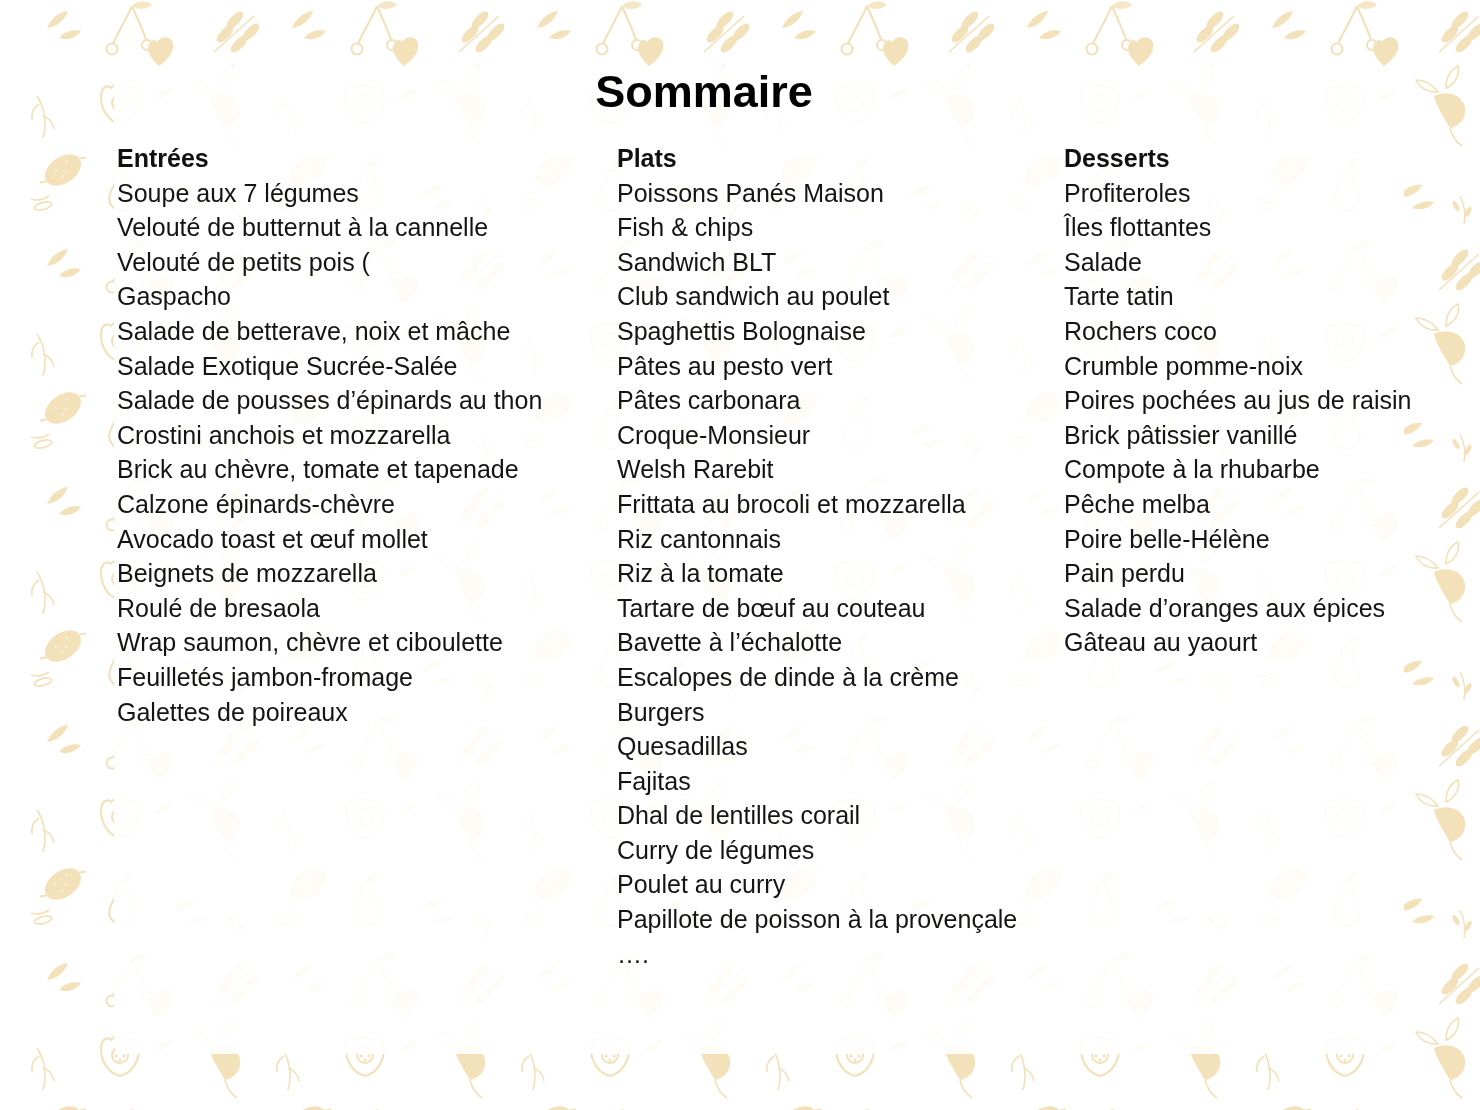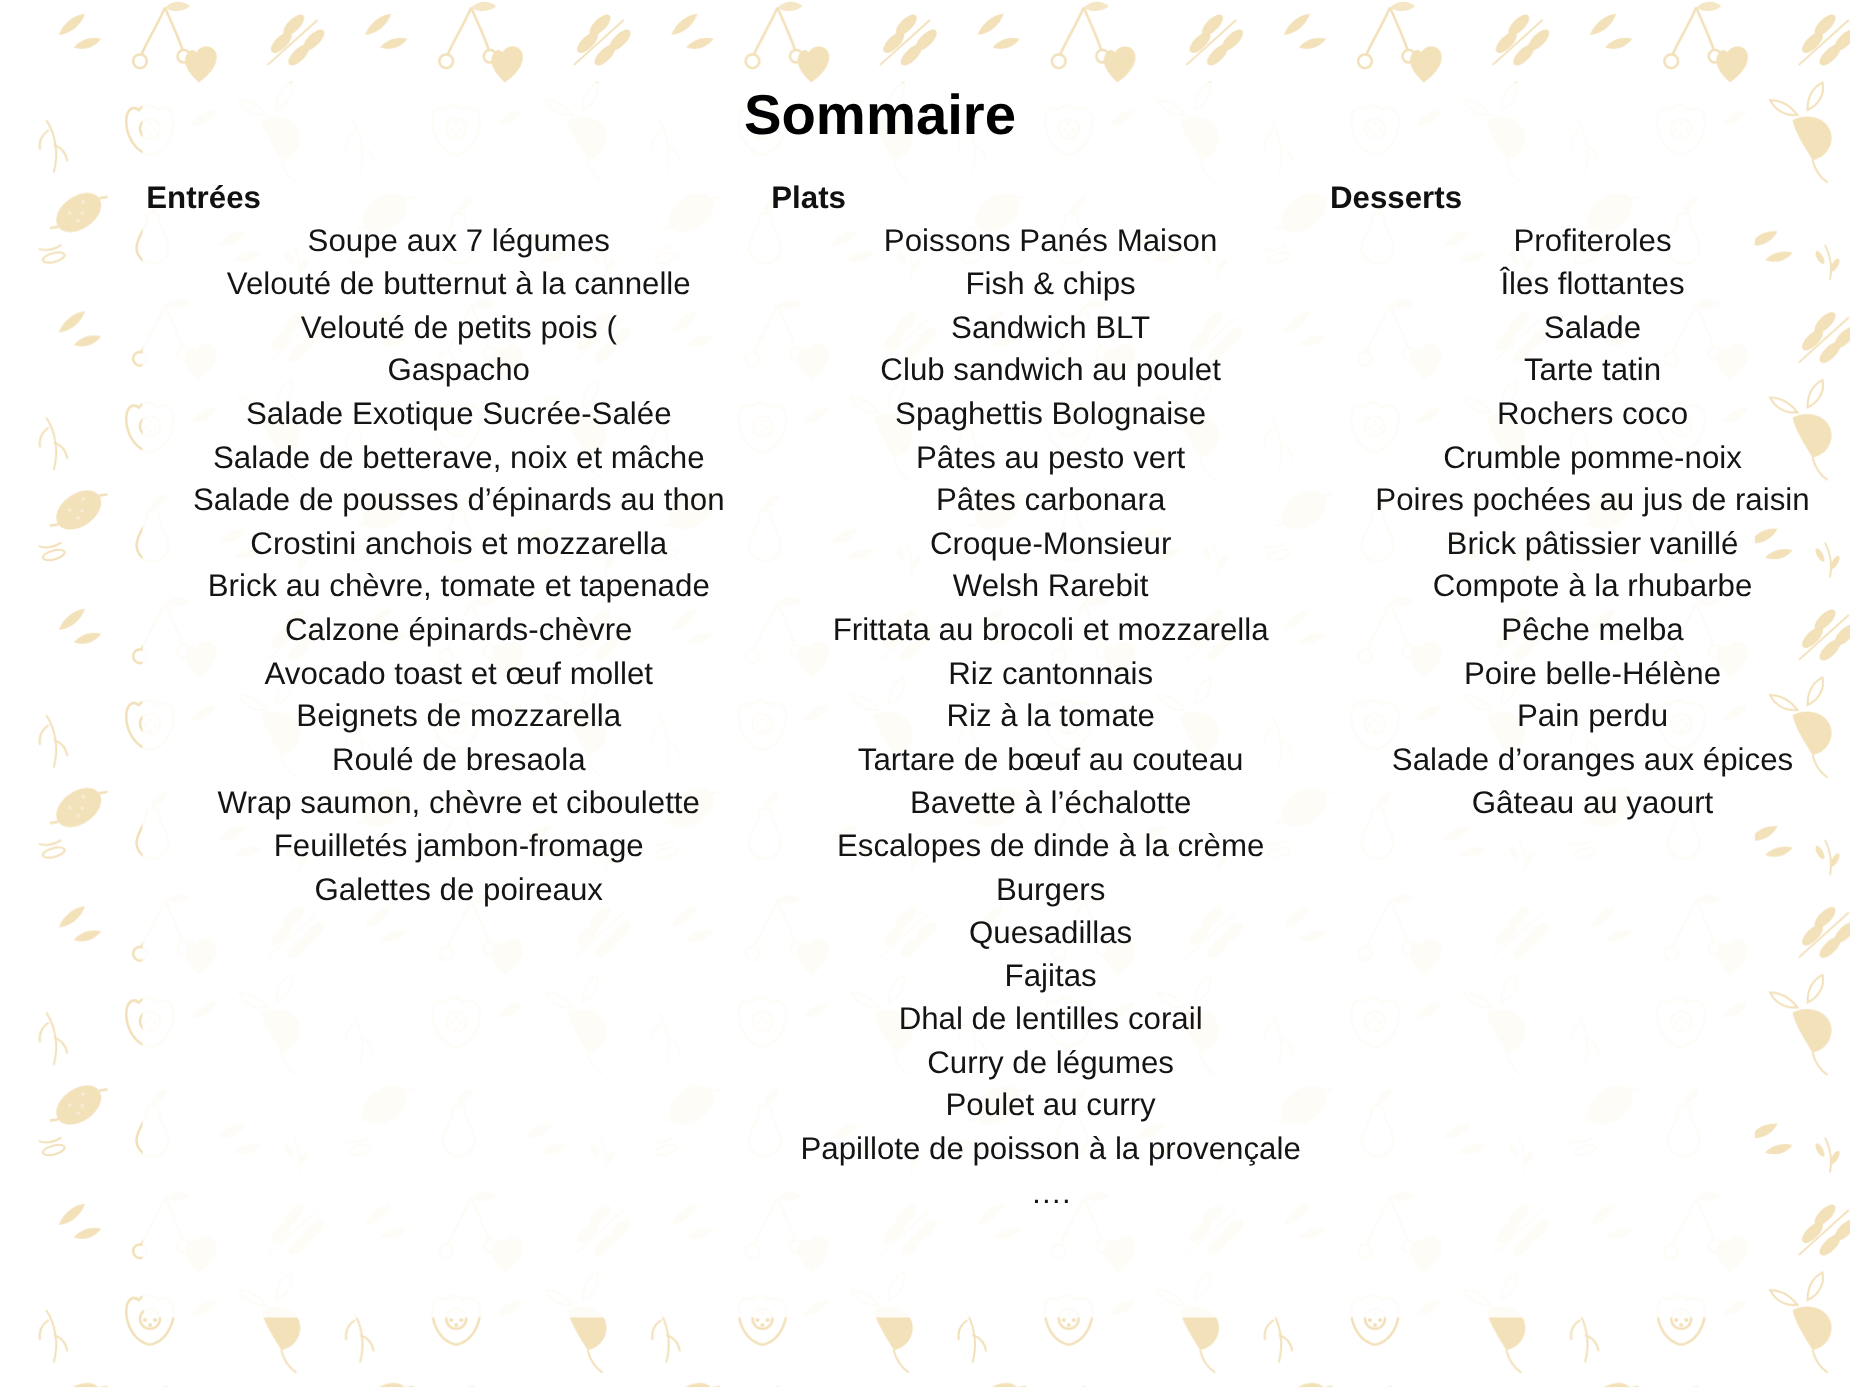--- a/index.html
+++ b/index.html
@@ -26,21 +26,20 @@
   .col-plats    { width:447px; }
   .col-desserts { width:420px; }
   .col-header {
     margin:0; padding:0;
     font-size:25px; font-weight:700; line-height:34.6px; color:#111111;
   }
   .items { margin:0; padding:0; list-style:none; }
   .items li {
     font-size:25px; line-height:34.6px; color:#141414;
     white-space:nowrap;
-    text-align:center;
   }
 </style>
 </head>
 <body>
 
 <div class="page">
 
   <svg class="bg" width="1480" height="1110" viewBox="0 0 1480 1110" xmlns="http://www.w3.org/2000/svg" aria-hidden="true">
     <defs>
       <pattern id="doodle" width="245" height="238" patternUnits="userSpaceOnUse">
@@ -137,22 +136,22 @@
 
   <div class="columns">
 
     <section class="col col-entrees">
       <h2 class="col-header">Entrées</h2>
       <ul class="items">
           <li>Soupe aux 7 légumes</li>
           <li>Velouté de butternut à la cannelle</li>
           <li>Velouté de petits pois (</li>
           <li>Gaspacho</li>
+          <li>Salade de betterave, noix et mâche</li>
           <li>Salade Exotique Sucrée-Salée</li>
-          <li>Salade de betterave, noix et mâche</li>
           <li>Salade de pousses d’épinards au thon</li>
           <li>Crostini anchois et mozzarella</li>
           <li>Brick au chèvre, tomate et tapenade</li>
           <li>Calzone épinards-chèvre</li>
           <li>Avocado toast et œuf mollet</li>
           <li>Beignets de mozzarella</li>
           <li>Roulé de bresaola</li>
           <li>Wrap saumon, chèvre et ciboulette</li>
           <li>Feuilletés jambon-fromage</li>
           <li>Galettes de poireaux</li>

